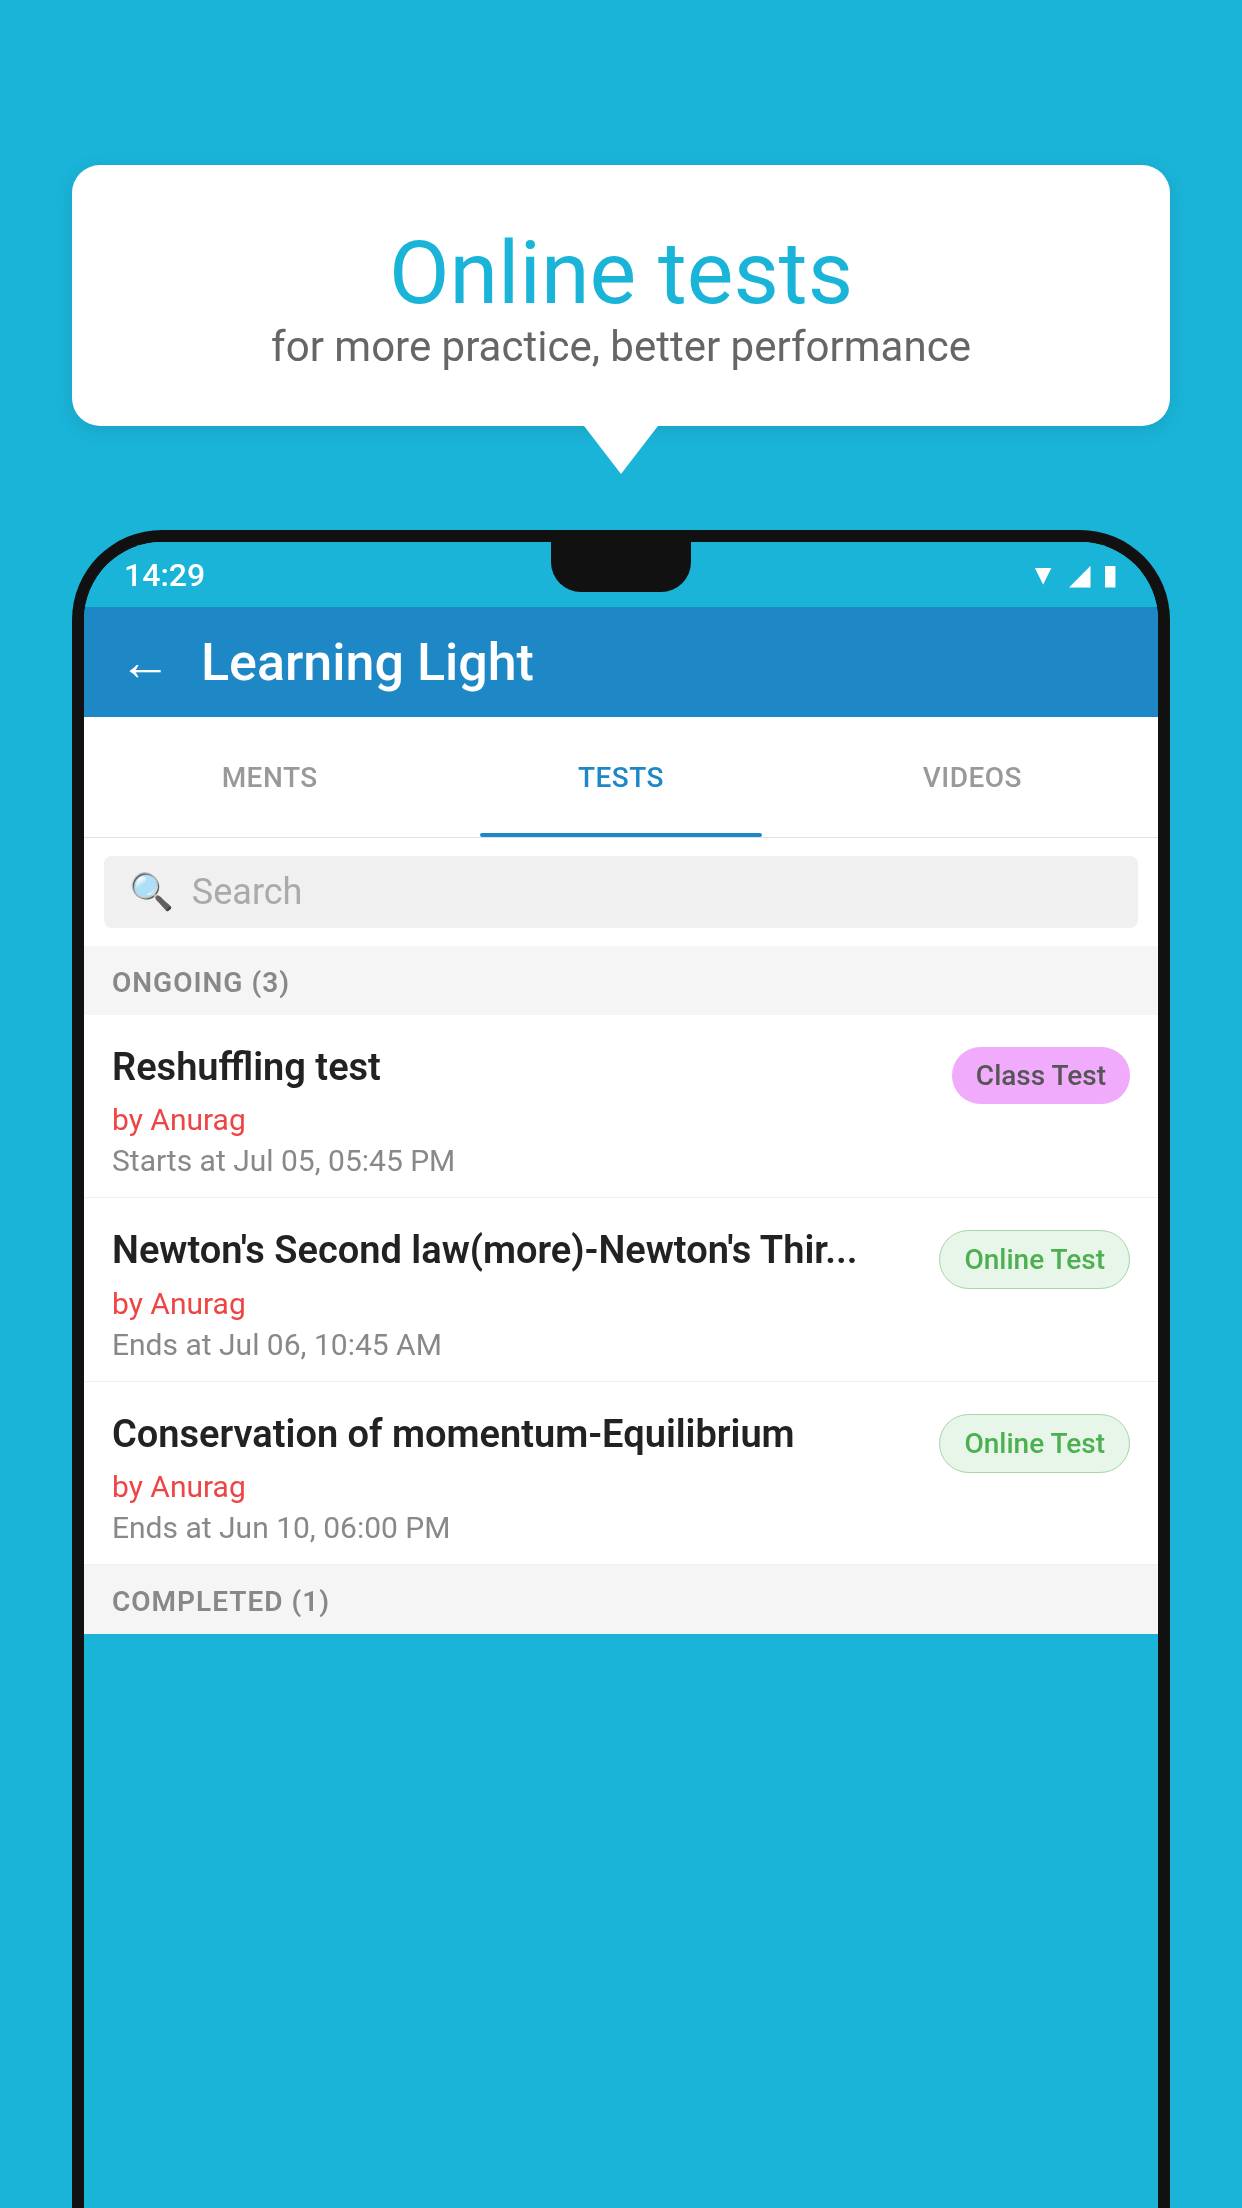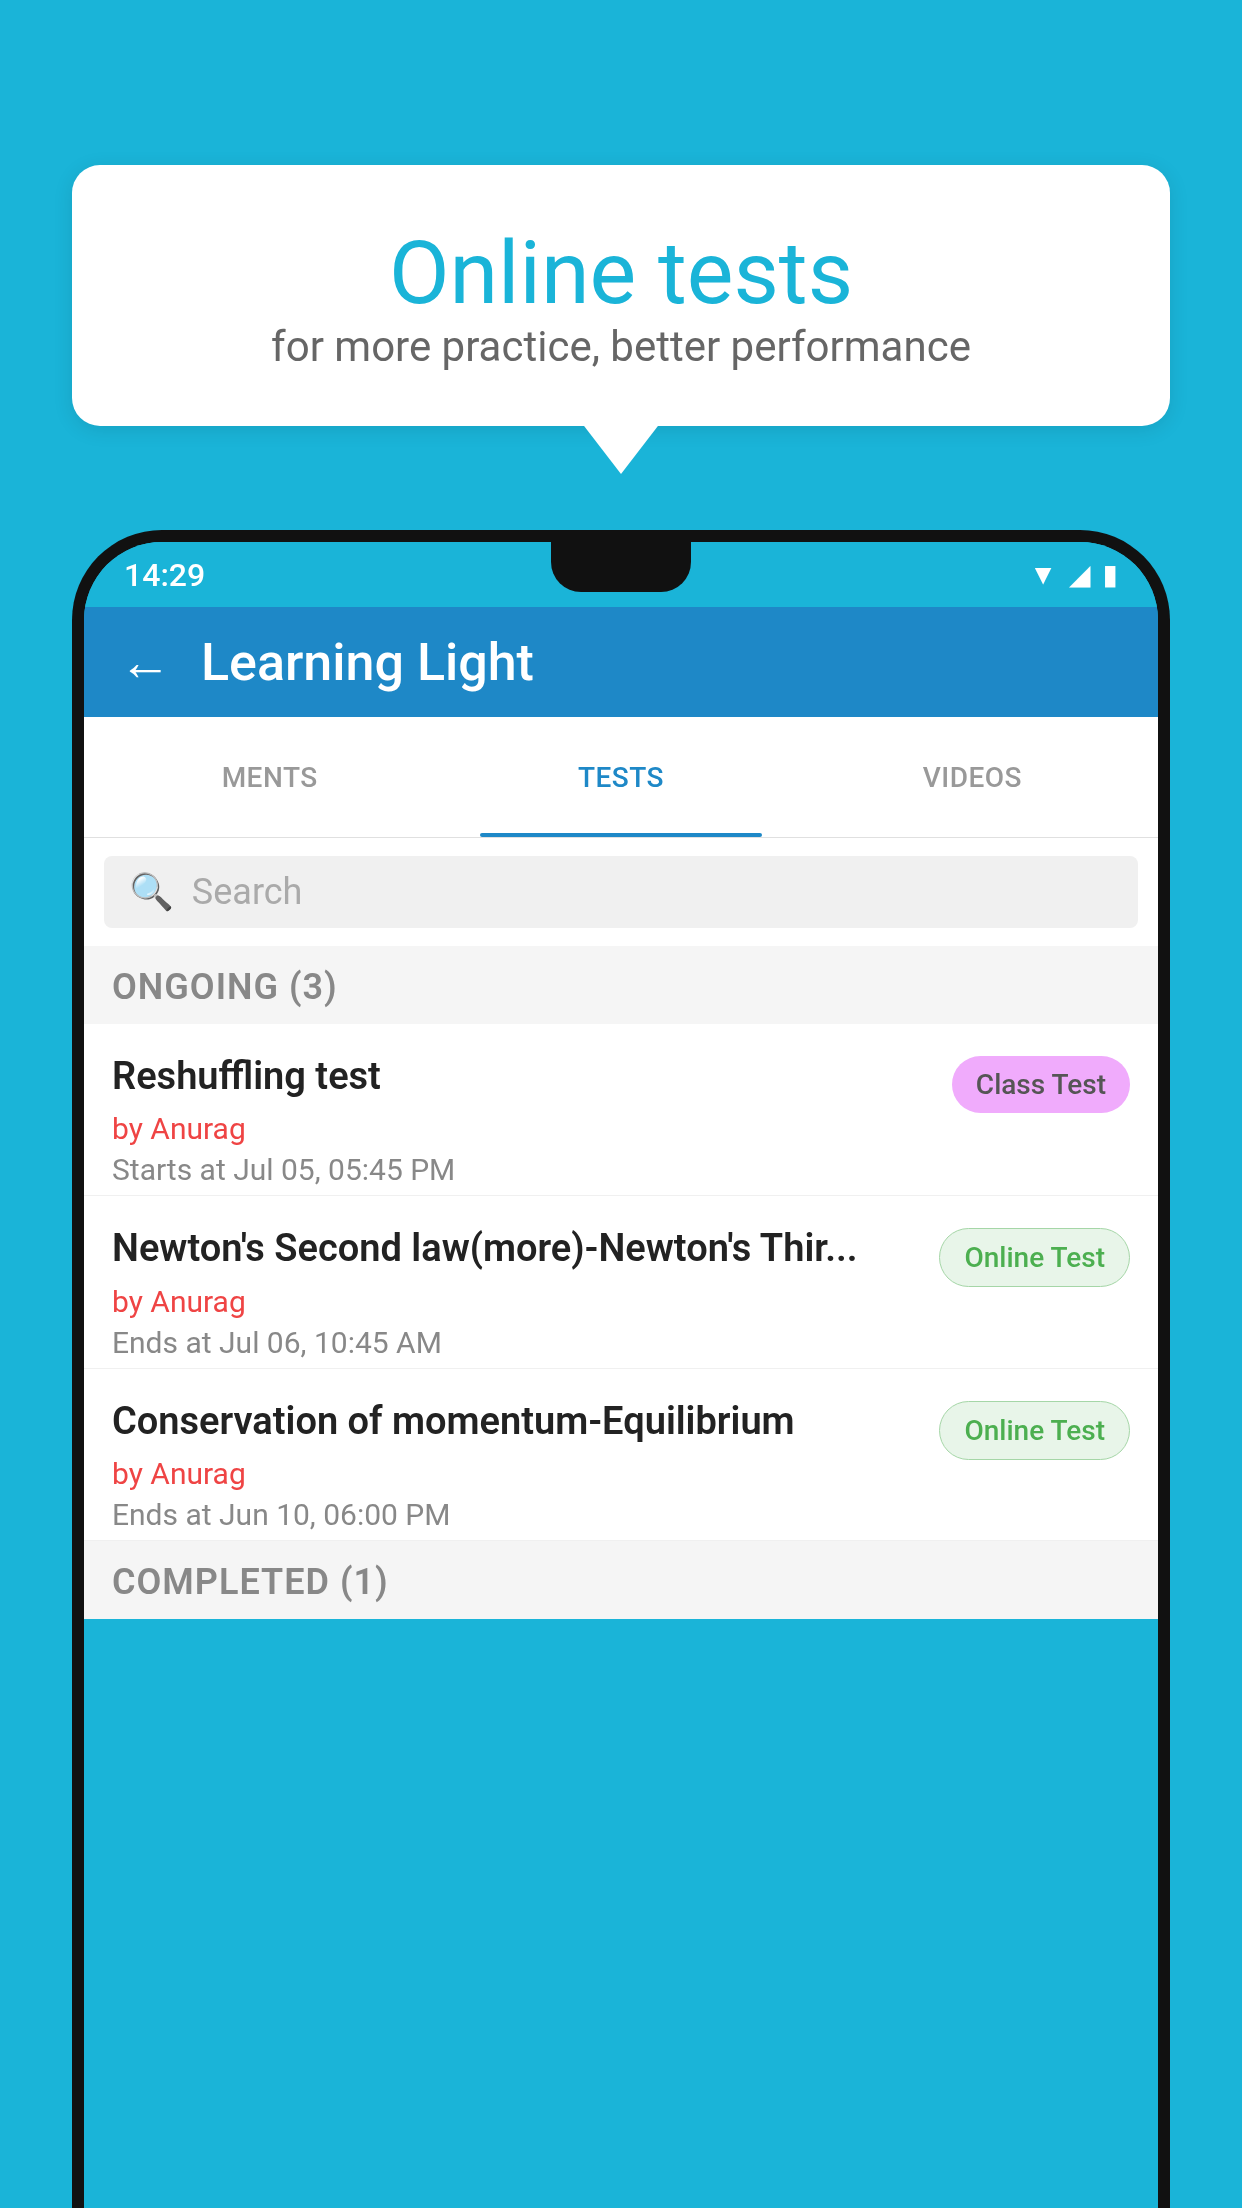--- a/index.html
+++ b/index.html
@@ -204,34 +204,34 @@
       font-size: 36px;
     }
 
     
     .section-header {
       background: #f5f5f5;
       padding: 20px 28px 16px;
     }
 
     .section-label {
-      font-size: 36px;
+      font-size: 28px;
       color: #888;
       font-weight: 600;
       letter-spacing: 1px;
       text-transform: uppercase;
     }
 
     
     .test-list {
       background: white;
     }
 
     .test-item {
-      padding: 28px 28px 8px;
+      padding: 28px 28px 19px;
       border-bottom: 1px solid #f0f0f0;
       display: flex;
       align-items: flex-start;
       justify-content: space-between;
       gap: 20px;
     }
 
     .test-info {
       flex: 1;
     }

